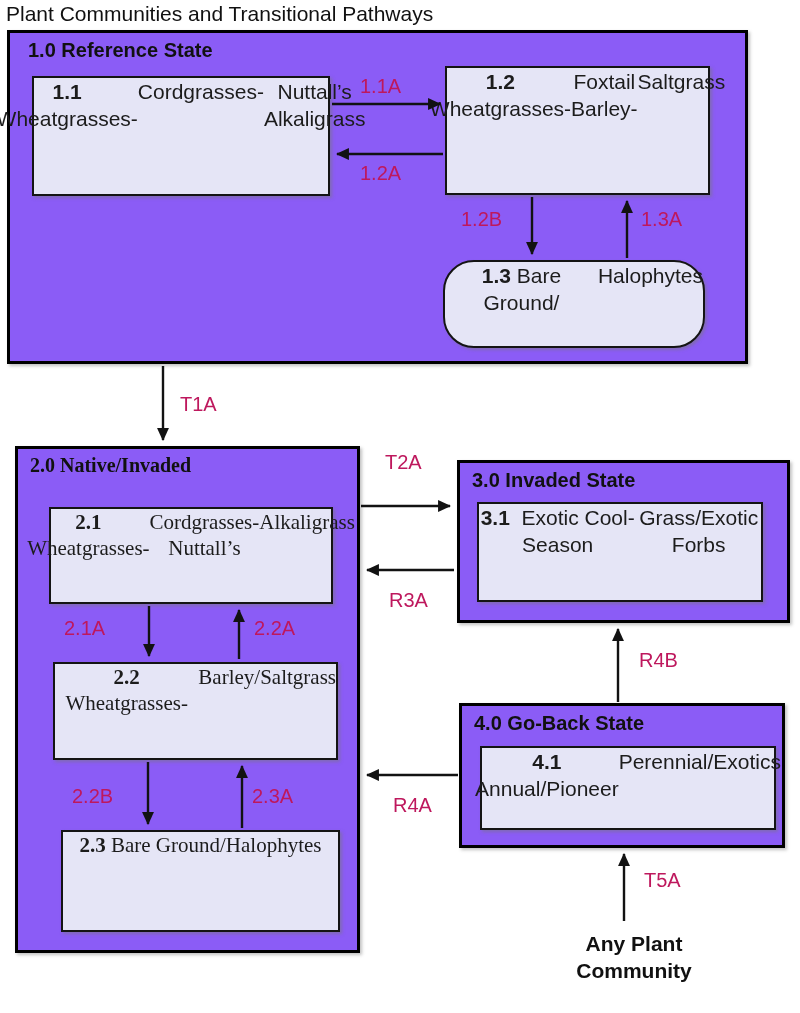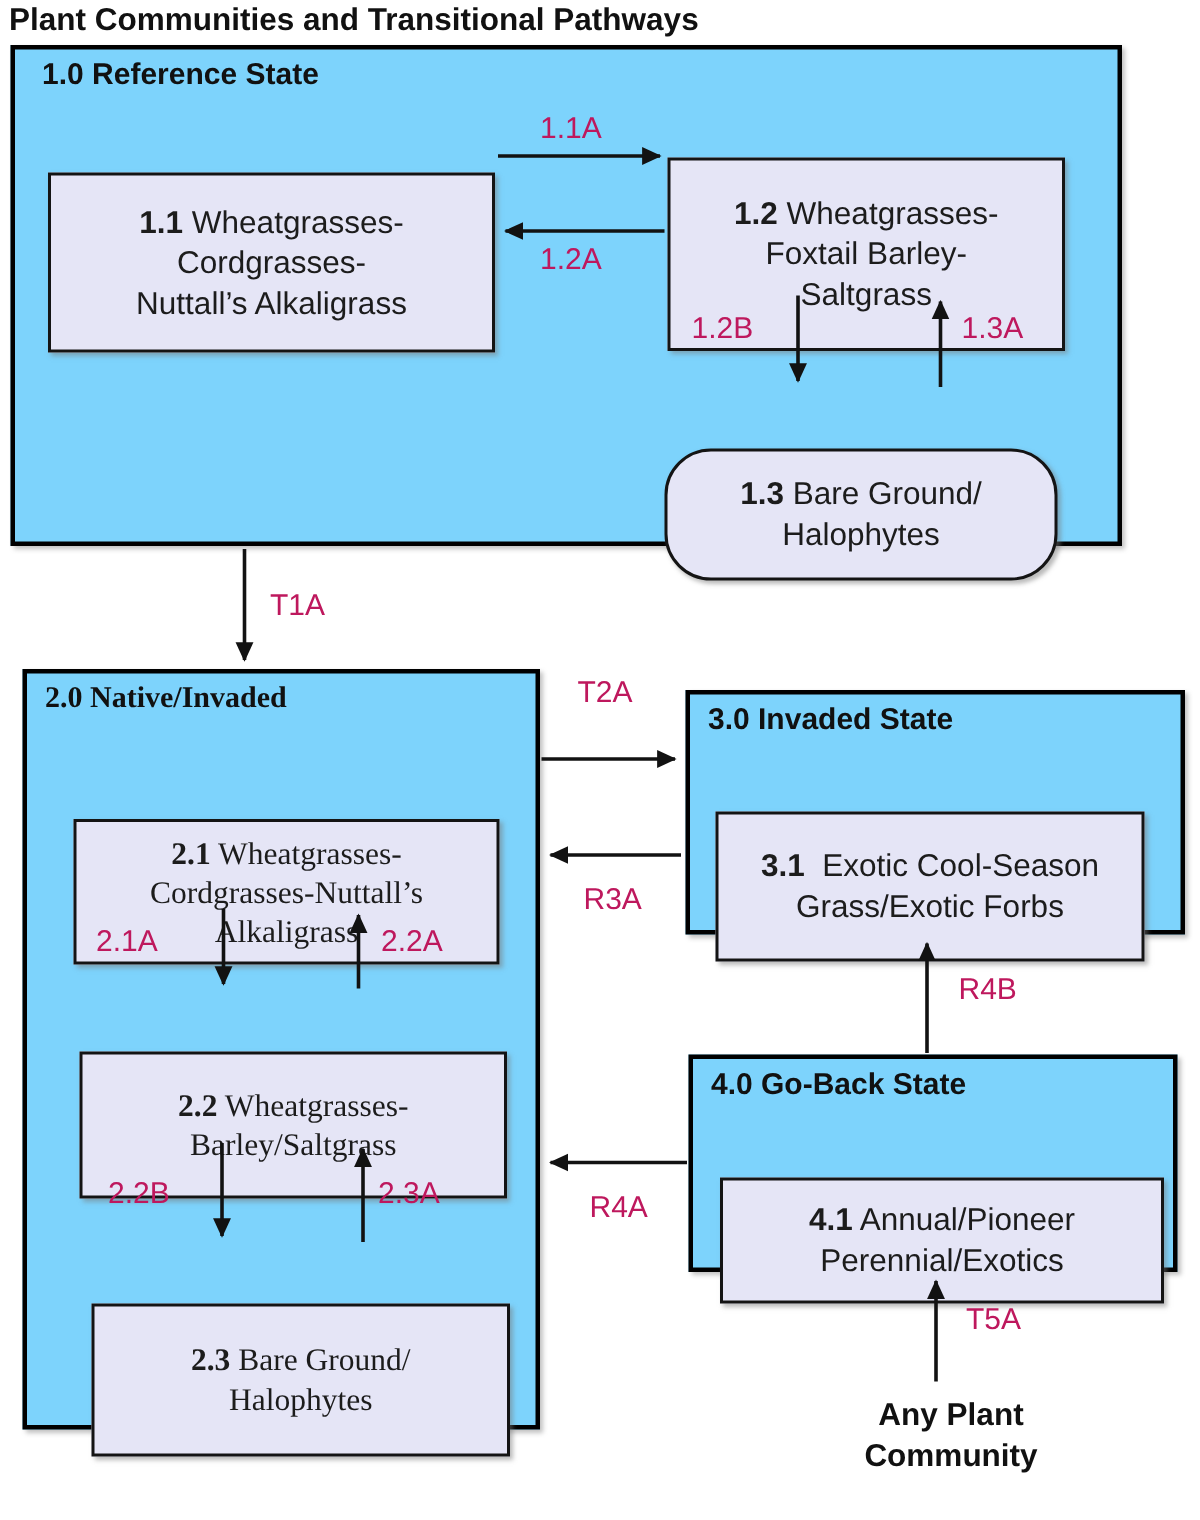--- a/index.html
+++ b/index.html
@@ -12,50 +12,49 @@
     position: relative;
     width: 800px;
     height: 1013px;
     background: #ffffff;
     overflow: hidden;
   }
   .diagram-title {
     position: absolute;
     left: 6px; top: 2px;
     font-size: 21px;
-    font-weight: bold;
+    font-weight: normal;
     color: #111;
     white-space: nowrap;
   }
   .state-box {
     position: absolute;
     border: 3.5px solid #000;
-    background: #7dd3fc;
+    background: #8b5cf6;
     box-shadow: 2px 2px 3px rgba(120,120,120,0.45);
   }
   .state-heading {
     position: absolute;
     font-size: 20px;
     font-weight: bold;
     color: #111;
     white-space: nowrap;
   }
   .cbox {
     position: absolute;
     border: 2.5px solid #141414;
     background: #e5e5f6;
     box-shadow: 2px 2px 3px rgba(120,120,120,0.5);
     display: flex;
-    flex-direction: column;
+    flex-direction: row;
     justify-content: center;
     text-align: center;
     font-size: 21px;
     line-height: 27px;
     color: #1c1c1c;
-    margin-top: 39px;
   }
   .cid { font-weight: bold; }
   .alabel {
     position: absolute;
     font-size: 20px;
     color: #be185d;
     white-space: nowrap;
   }
   .anyplant {
     position: absolute;

